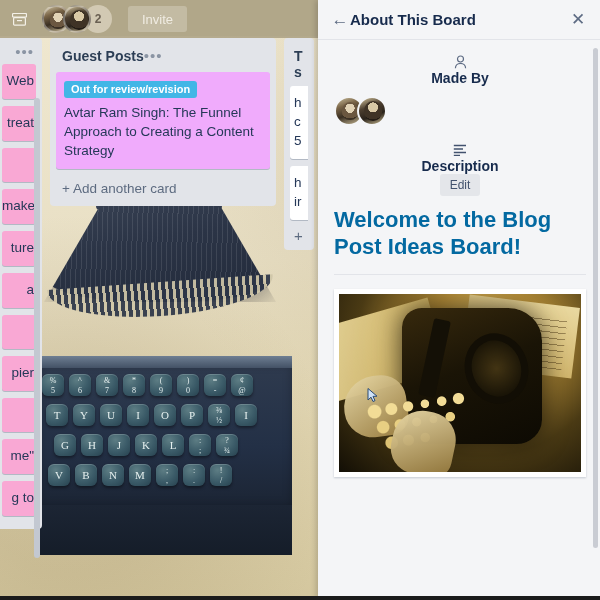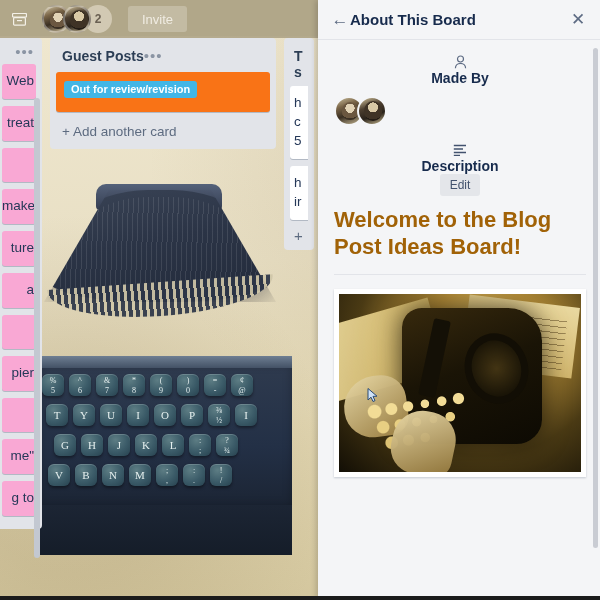--- a/index.html
+++ b/index.html
@@ -138,21 +138,21 @@
   }
   .list.partial-left { width: 46px; margin-left: -4px; border-radius: 0 4px 4px 0; }
   .list.partial-right { width: 30px; }
   .list-header {
     display: flex; align-items: center; justify-content: flex-start;
     padding: 2px 4px 8px 6px;
   }
   .list-title { font-size: 14px; font-weight: bold; color: #2c3e55; white-space: nowrap; }
   .dots { color: #8b95a4; font-size: 15px; letter-spacing: 1px; line-height: 8px; }
   .card {
-    background: #f97316; border-radius: 3px; padding: 7px 8px 9px;
+    background: #f0abfc; border-radius: 3px; padding: 7px 8px 9px;
     box-shadow: 0 1px 0 rgba(9,30,66,.22);
     margin-bottom: 7px;
   }
   .label-chip {
     display: inline-block; background: #42b6e6; color: #fff;
     font-size: 11px; font-weight: bold; border-radius: 3px;
     padding: 2px 7px 3px; margin-bottom: 5px;
   }
   .card-title { font-size: 13.5px; line-height: 19px; color: #253858; }
   .add-card { color: #5d6b80; font-size: 13.5px; padding: 5px 6px 4px; }
@@ -192,21 +192,21 @@
   .section-row { display: flex; align-items: center; gap: 0; margin-bottom: 10px; flex-direction: column; }
   .section-label { font-size: 14px; font-weight: bold; color: #172b4d; }
   .sec-ico { width: 16px; height: 16px; color: #5e6c84; display:flex; align-items:center; justify-content:center;}
   .made-by-avatars { display: flex; margin-bottom: 16px; }
   .made-by-avatars .avatar { width: 30px; height: 30px; border: 2px solid #f4f5f7; }
   .edit-btn {
     background: #e4e6ea; color: #42526e; font-size: 12px;
     border-radius: 3px; padding: 4px 10px;
   }
   .desc-title {
-    font-size: 22px; font-weight: bold; color: #a16207;
+    font-size: 22px; font-weight: bold; color: #0369a1;
     line-height: 27px; margin: 4px 0 12px;
   }
   .desc-body { font-size: 13.5px; line-height: 20px; color: #172b4d; }
   .panel-divider { height: 1px; background: #e2e4e9; margin: 14px 0 0; }
 
   
   .attach-frame {
     margin-top: 14px; background: #fff; padding: 5px;
     box-shadow: 0 1px 2px rgba(9,30,66,.2);
   }
@@ -459,20 +459,21 @@
       <div class="list-scrollbar"></div>
     </div>
 
     <div class="list">
       <div class="list-header">
         <span class="list-title">Guest Posts</span>
         <span class="dots">•••</span>
       </div>
       <div class="card">
         <span class="label-chip">Out for review/revision</span>
+        <div class="card-title">Avtar Ram Singh: The Funnel Approach to Creating a Content Strategy</div>
       </div>
       <div class="add-card">+ Add another card</div>
     </div>
 
     <div class="list partial-right">
       <div class="list-header" style="display:block;padding:2px 0 6px 4px;">
         <div class="list-title">T</div>
         <div class="list-title">s</div>
       </div>
       <div class="rcard">

